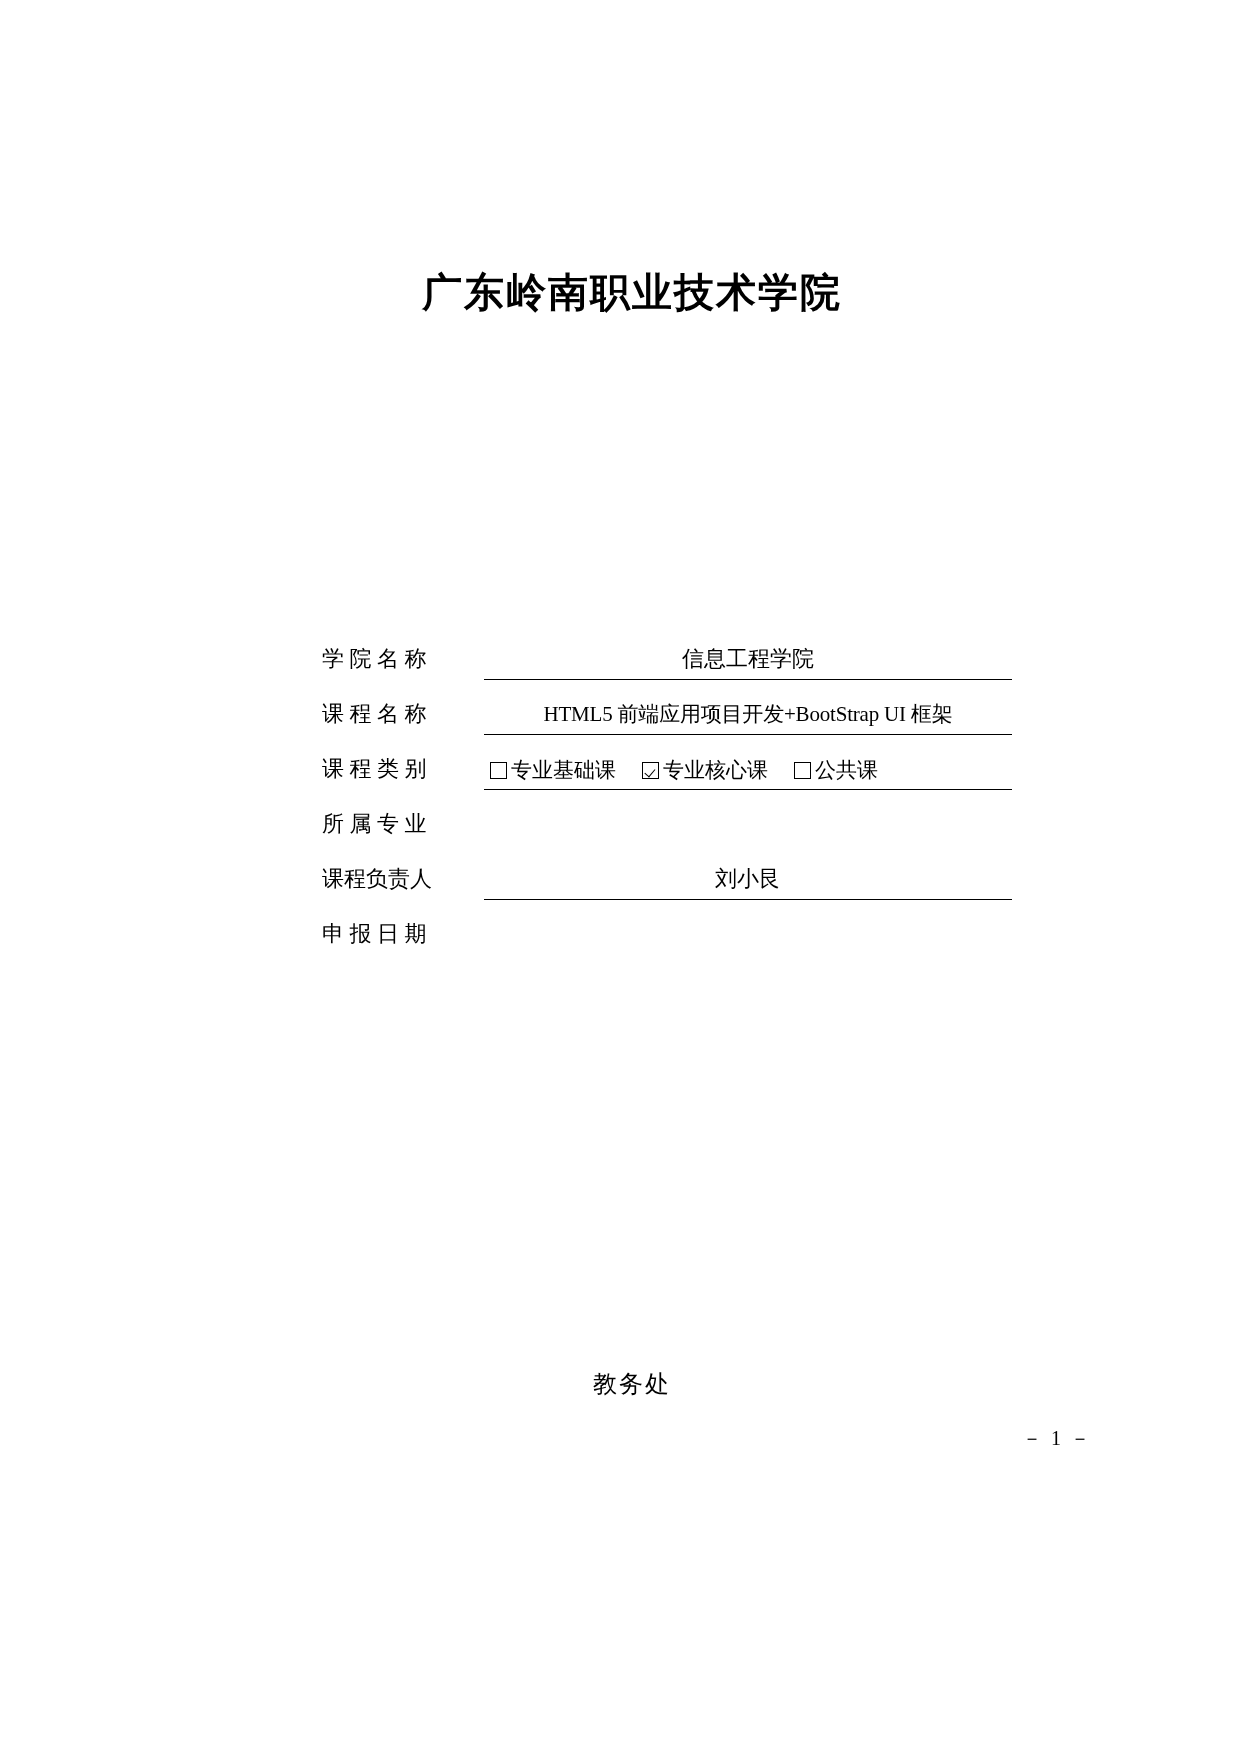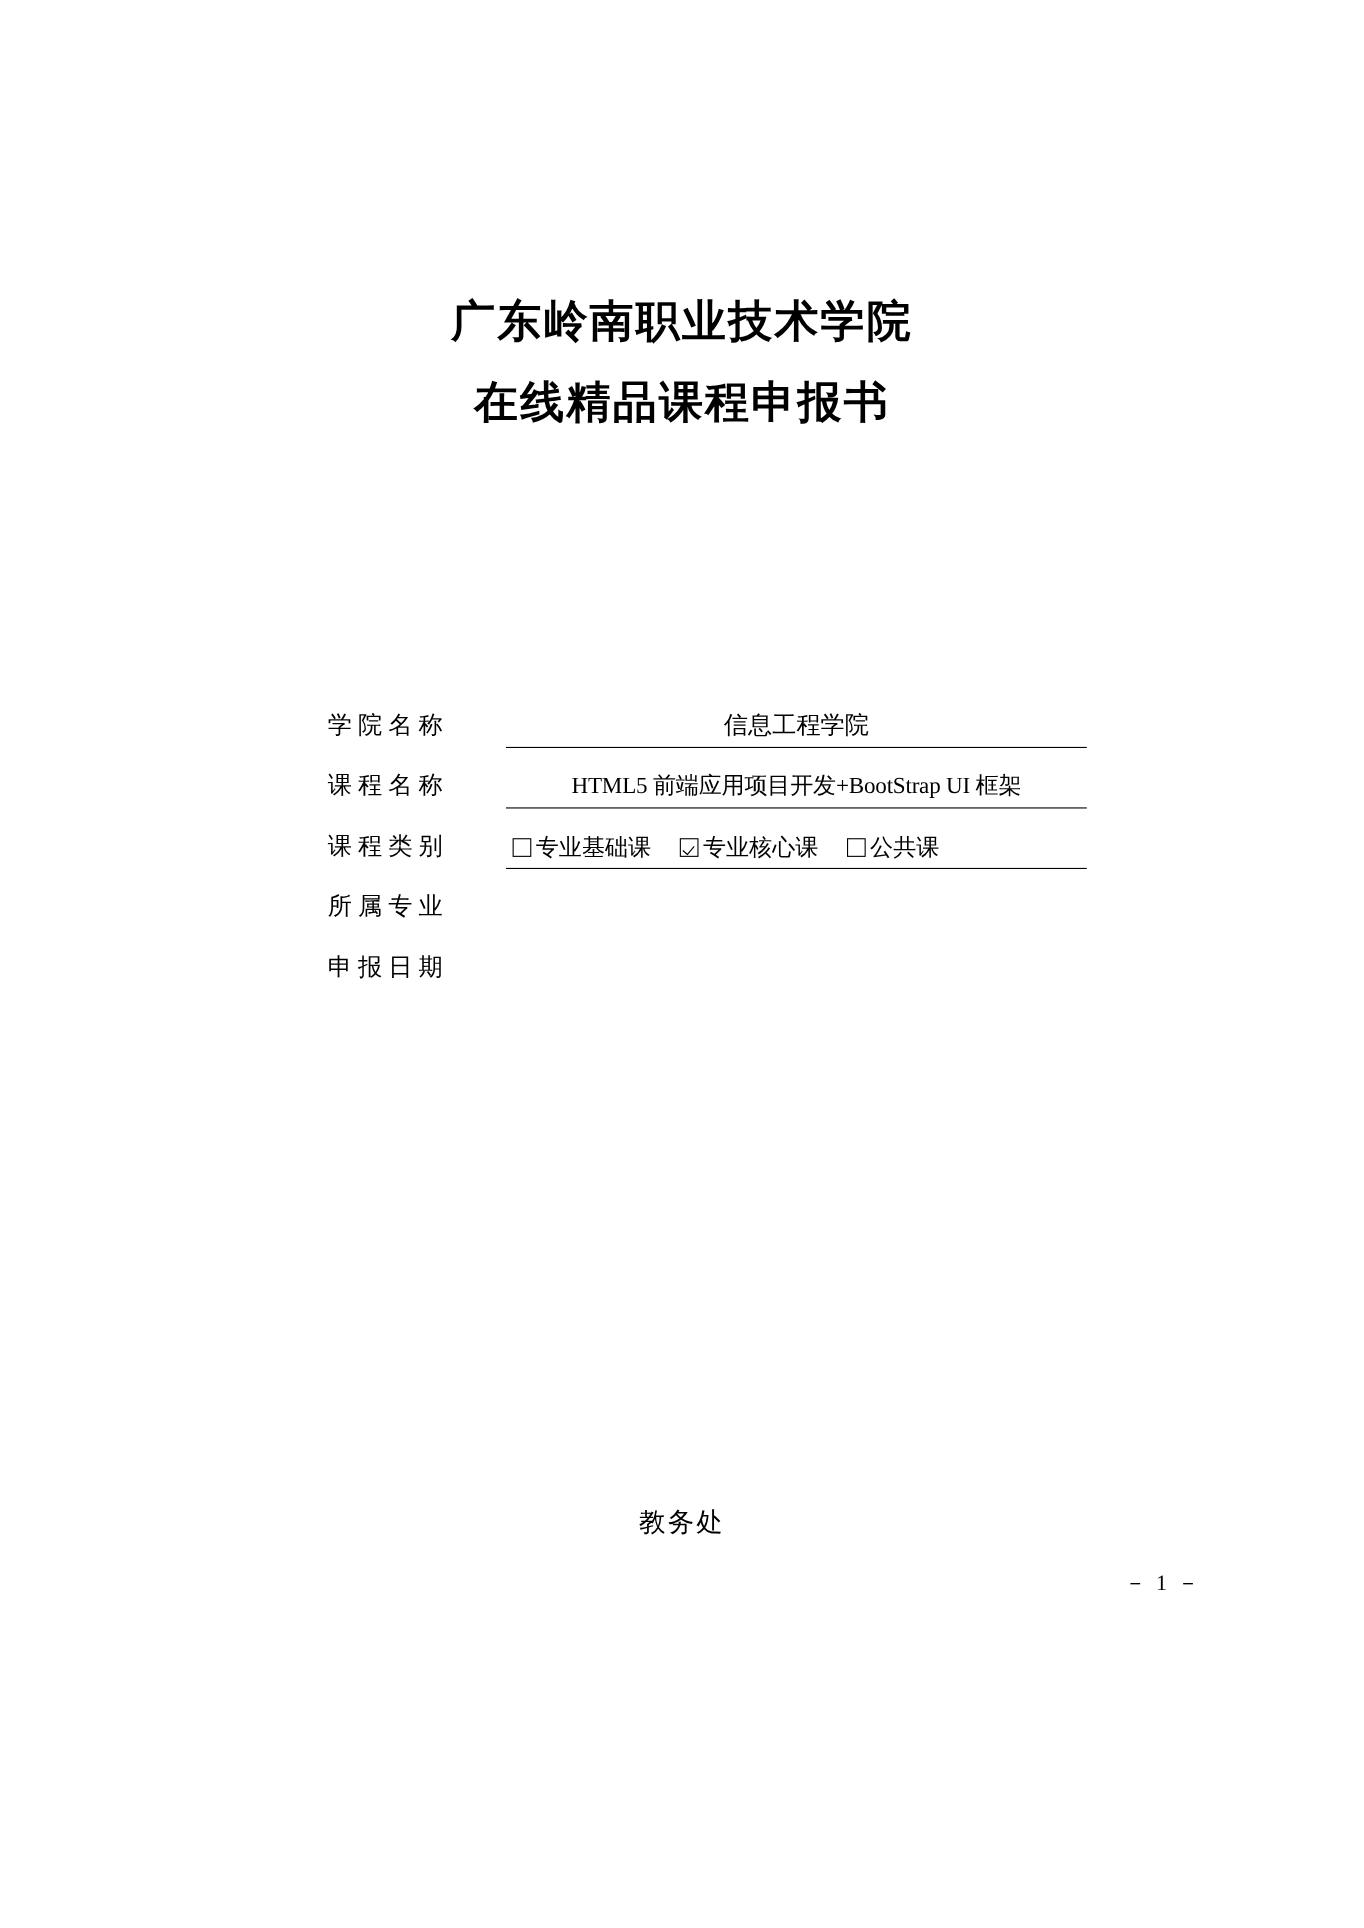--- a/index.html
+++ b/index.html
@@ -11,20 +11,21 @@
     width: 1240px;
     height: 1753px;
     position: relative;
     font-family: "Liberation Serif", "DejaVu Serif", serif;
     color: #000000;
     overflow: hidden;
   }
   .page {
     position: absolute;
     inset: 0;
+    margin-left: 24px;
   }
 
   
   .title-block {
     position: absolute;
     top: 258px;
     left: 0;
     width: 100%;
     text-align: center;
   }
@@ -130,21 +131,20 @@
     letter-spacing: 2px;
   }
 </style>
 </head>
 <body>
 
 <div class="page">
 
   <div class="title-block">
     <div class="title-line">广东岭南职业技术学院</div>
-    <div class="title-line second">在线精品课程申报书</div>
   </div>
 
   <div class="fields">
 
     <div class="field-row">
       <div class="field-label">学 院 名 称</div>
       <div class="field-value">信息工程学院</div>
     </div>
 
     <div class="field-row">
@@ -169,20 +169,24 @@
             <span>公共课</span>
           </span>
         </div>
       </div>
     </div>
 
     <div class="field-row">
       <div class="field-label">所 属 专 业</div>
     </div>
 
+    <div class="field-row">
+      <div class="field-label">课程负责人</div>
+      <div class="field-value">刘小艮</div>
+    </div>
 
     <div class="field-row">
       <div class="field-label">申 报 日 期</div>
     </div>
 
   </div>
 
   <div class="footer-org">教务处</div>
   <div class="page-number">－ 1 －</div>
 

